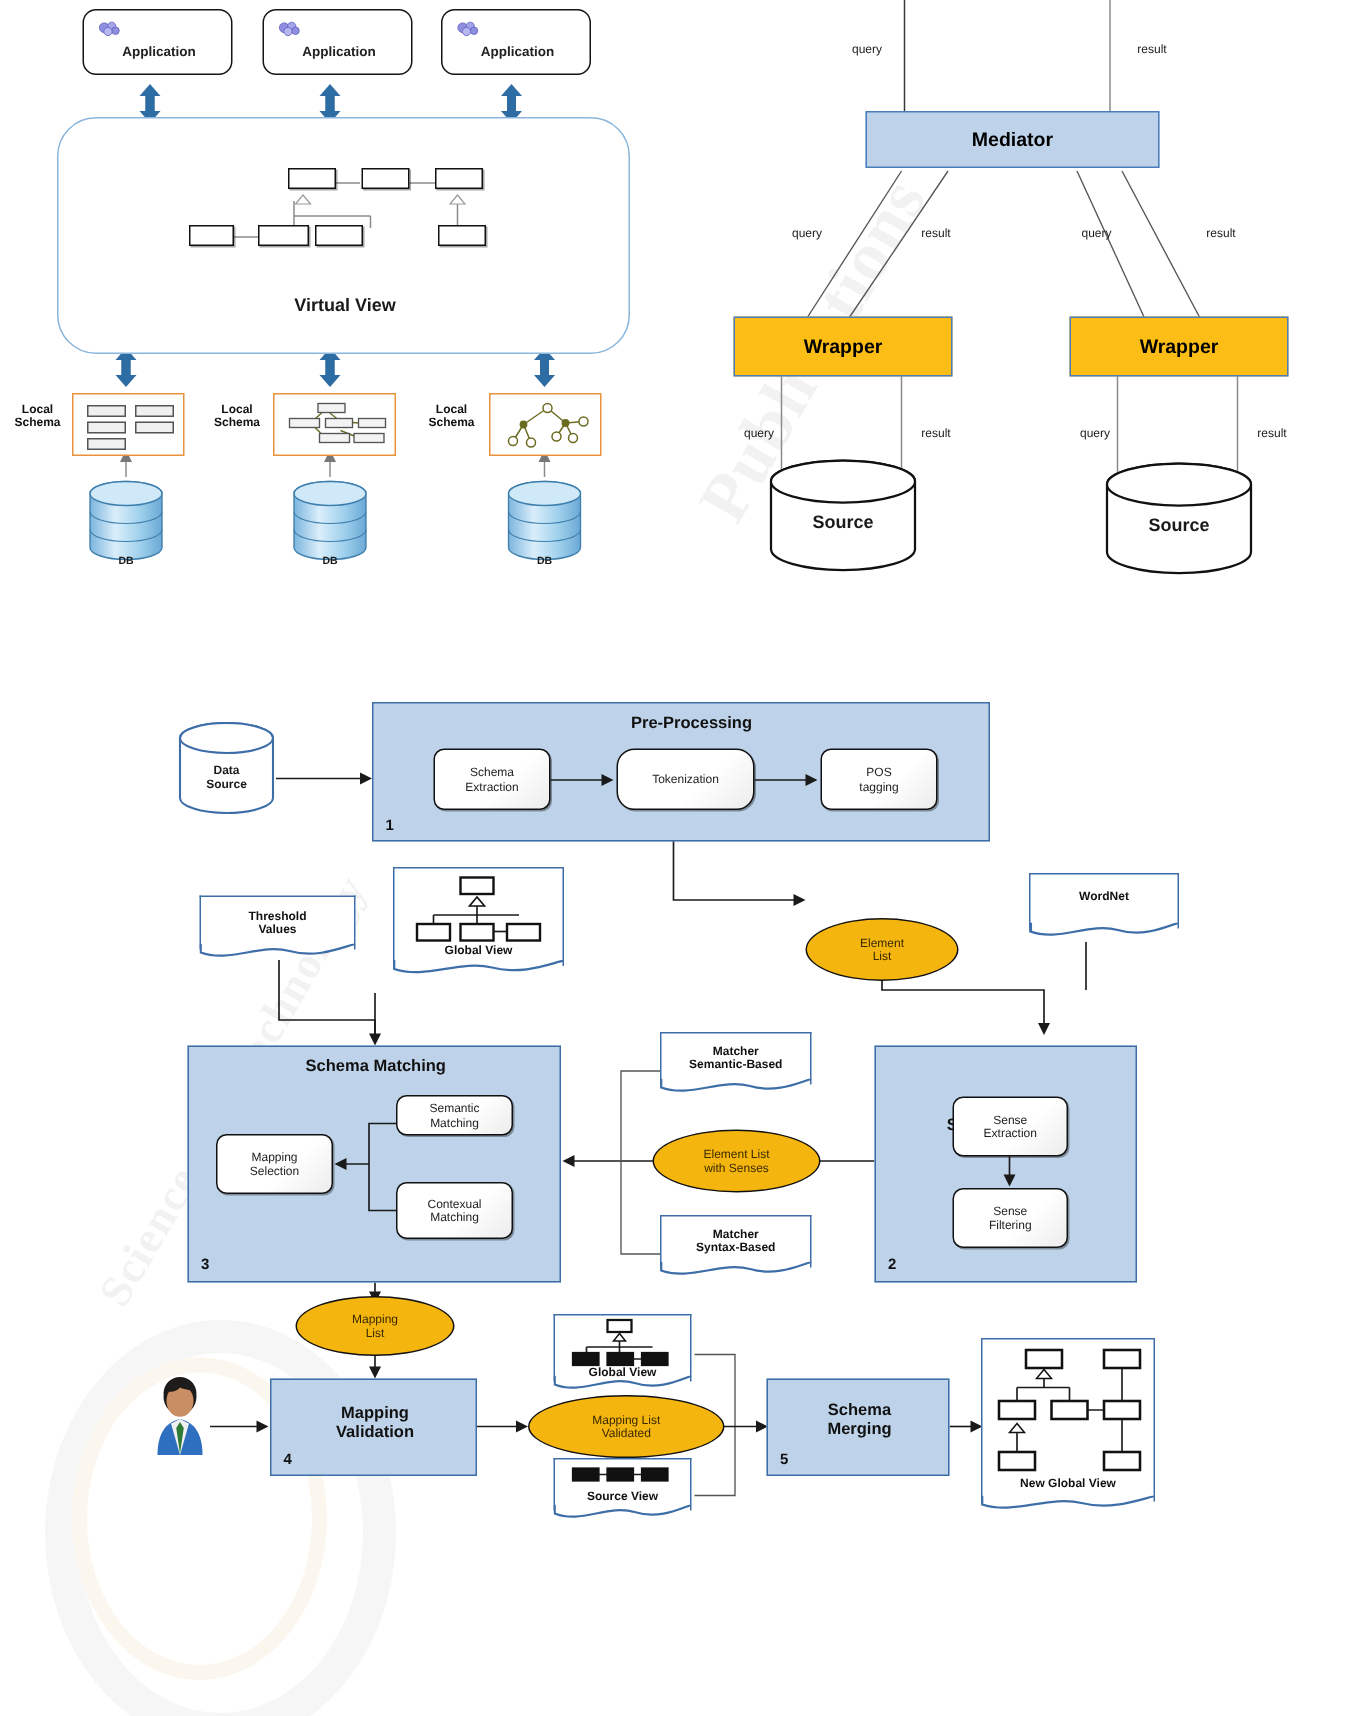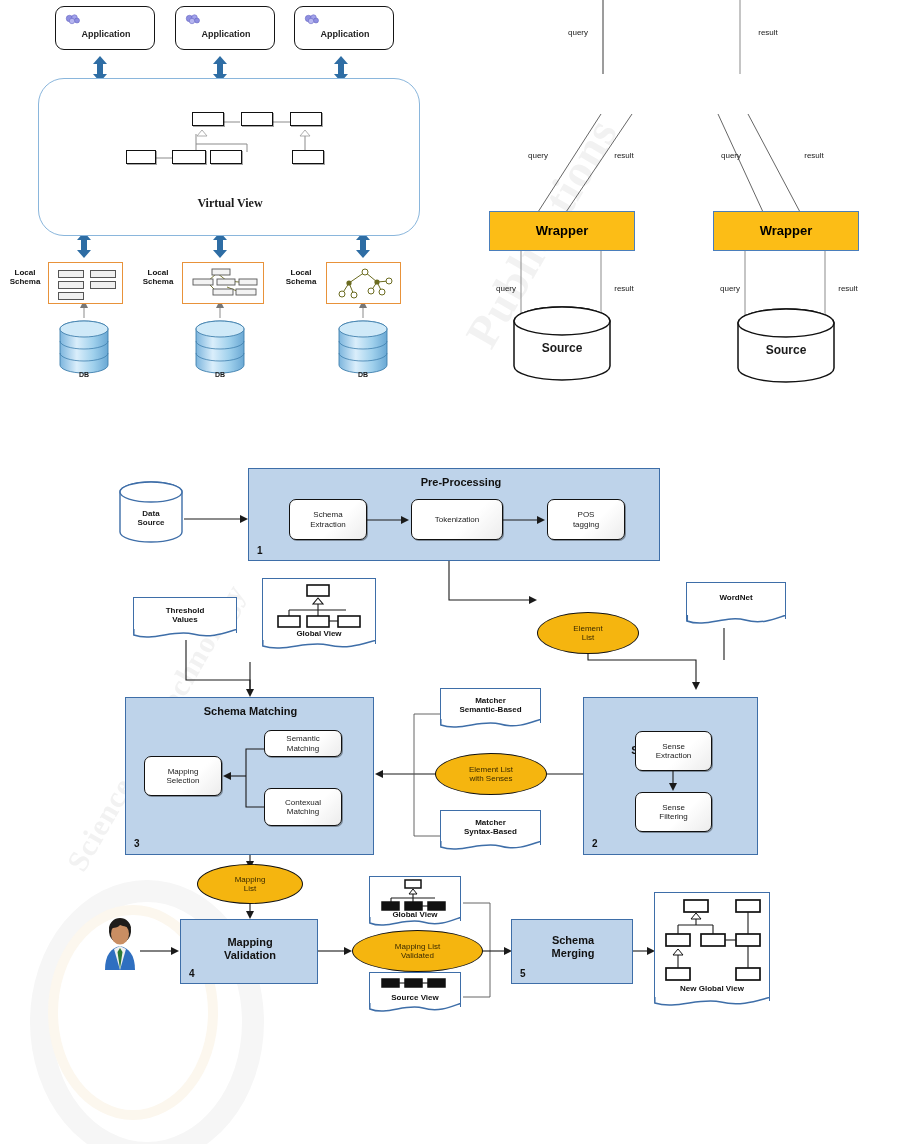--- a/index.html
+++ b/index.html
@@ -183,21 +183,21 @@
         <path class="ln-gray" d="M84,305 L84,318"></path>
         <path d="M84,300 l4,8 h-8 z" fill="#777"></path>
         <path class="ln-gray" d="M220,305 L220,318"></path>
         <path d="M220,300 l4,8 h-8 z" fill="#777"></path>
         <path class="ln-gray" d="M363,305 L363,318"></path>
         <path d="M363,300 l4,8 h-8 z" fill="#777"></path>
       </g>
     </svg>
 
     <div class="abs virtualview" style="left:38px;top:78px;width:382px;height:158px;">
-      <div class="lbl lg bold" style="left:0;top:116px;width:382px;height:18px;font-family:Liberation Serif, serif;">Virtual View</div>
+      <div class="lbl lg bold" style="left:0;top:116px;width:382px;height:18px;">Virtual View</div>
     </div>
 
     <svg class="conn" width="901" height="1144">
       <line class="ln-gray" x1="224" y1="122" x2="240" y2="122"></line>
       <line class="ln-gray" x1="273" y1="122" x2="290" y2="122"></line>
       <line class="ln-gray" x1="196" y1="134" x2="196" y2="144"></line>
       <line class="ln-gray" x1="196" y1="144" x2="247" y2="144"></line>
       <line class="ln-gray" x1="247" y1="144" x2="247" y2="152"></line>
       <line class="ln-gray" x1="196" y1="144" x2="196" y2="152"></line>
       <line class="ln-gray" x1="153" y1="158" x2="172" y2="158"></line>
@@ -319,20 +319,23 @@
 
       <line class="ln-gray" x1="521" y1="250" x2="521" y2="318"></line>
       <line class="ln-gray" x1="601" y1="250" x2="601" y2="318"></line>
       <line class="ln-gray" x1="745" y1="250" x2="745" y2="320"></line>
       <line class="ln-gray" x1="825" y1="250" x2="825" y2="320"></line>
     </svg>
 
     <div class="lbl sm" style="left:552px;top:27px;width:52px;height:12px;">query</div>
     <div class="lbl sm" style="left:742px;top:27px;width:52px;height:12px;">result</div>
 
+    <div class="abs mediator lbl" style="left:577px;top:74px;width:196px;height:38px;">
+      <span class="mw-label">Mediator</span>
+    </div>
 
     <div class="lbl sm" style="left:512px;top:150px;width:52px;height:12px;">query</div>
     <div class="lbl sm" style="left:598px;top:150px;width:52px;height:12px;">result</div>
     <div class="lbl sm" style="left:705px;top:150px;width:52px;height:12px;">query</div>
     <div class="lbl sm" style="left:788px;top:150px;width:52px;height:12px;">result</div>
 
     <div class="abs wrapper lbl" style="left:489px;top:211px;width:146px;height:40px;">
       <span class="mw-label">Wrapper</span>
     </div>
     <div class="abs wrapper lbl" style="left:713px;top:211px;width:146px;height:40px;">
@@ -370,21 +373,21 @@
     <div class="lbl sm bold" style="left:121px;top:505px;width:60px;height:26px;">Data
 Source</div>
 
     <div class="abs bluebox" style="left:248px;top:468px;width:412px;height:93px;">
       <div class="lbl bluebox-title" style="left:0;top:5px;width:412px;height:16px;padding-left:12px;">Pre-Processing</div>
       <div class="step-num" style="left:8px;bottom:4px;">1</div>
       <div class="abs stepbox lbl" style="left:40px;top:30px;width:78px;height:41px;">
         <span class="t">Schema
 Extraction</span>
       </div>
-      <div class="abs stepbox lbl" style="left:162px;top:30px;width:92px;height:41px;">
+      <div class="abs stepbox lbl" style="left:162px;top:30px;width:92px;height:41px;border-radius:12px;">
         <span class="t">Tokenization</span>
       </div>
       <div class="abs stepbox lbl" style="left:298px;top:30px;width:78px;height:41px;">
         <span class="t">POS
 tagging</span>
       </div>
       <svg width="412" height="93" style="position:absolute;left:0;top:0;pointer-events:none;">
         <line class="ln-dark" x1="118" y1="51" x2="154" y2="51"></line>
         <path d="M160,51 l-8,-4 v8 z" fill="#1a1a1a"></path>
         <line class="ln-dark" x1="254" y1="51" x2="290" y2="51"></line>

